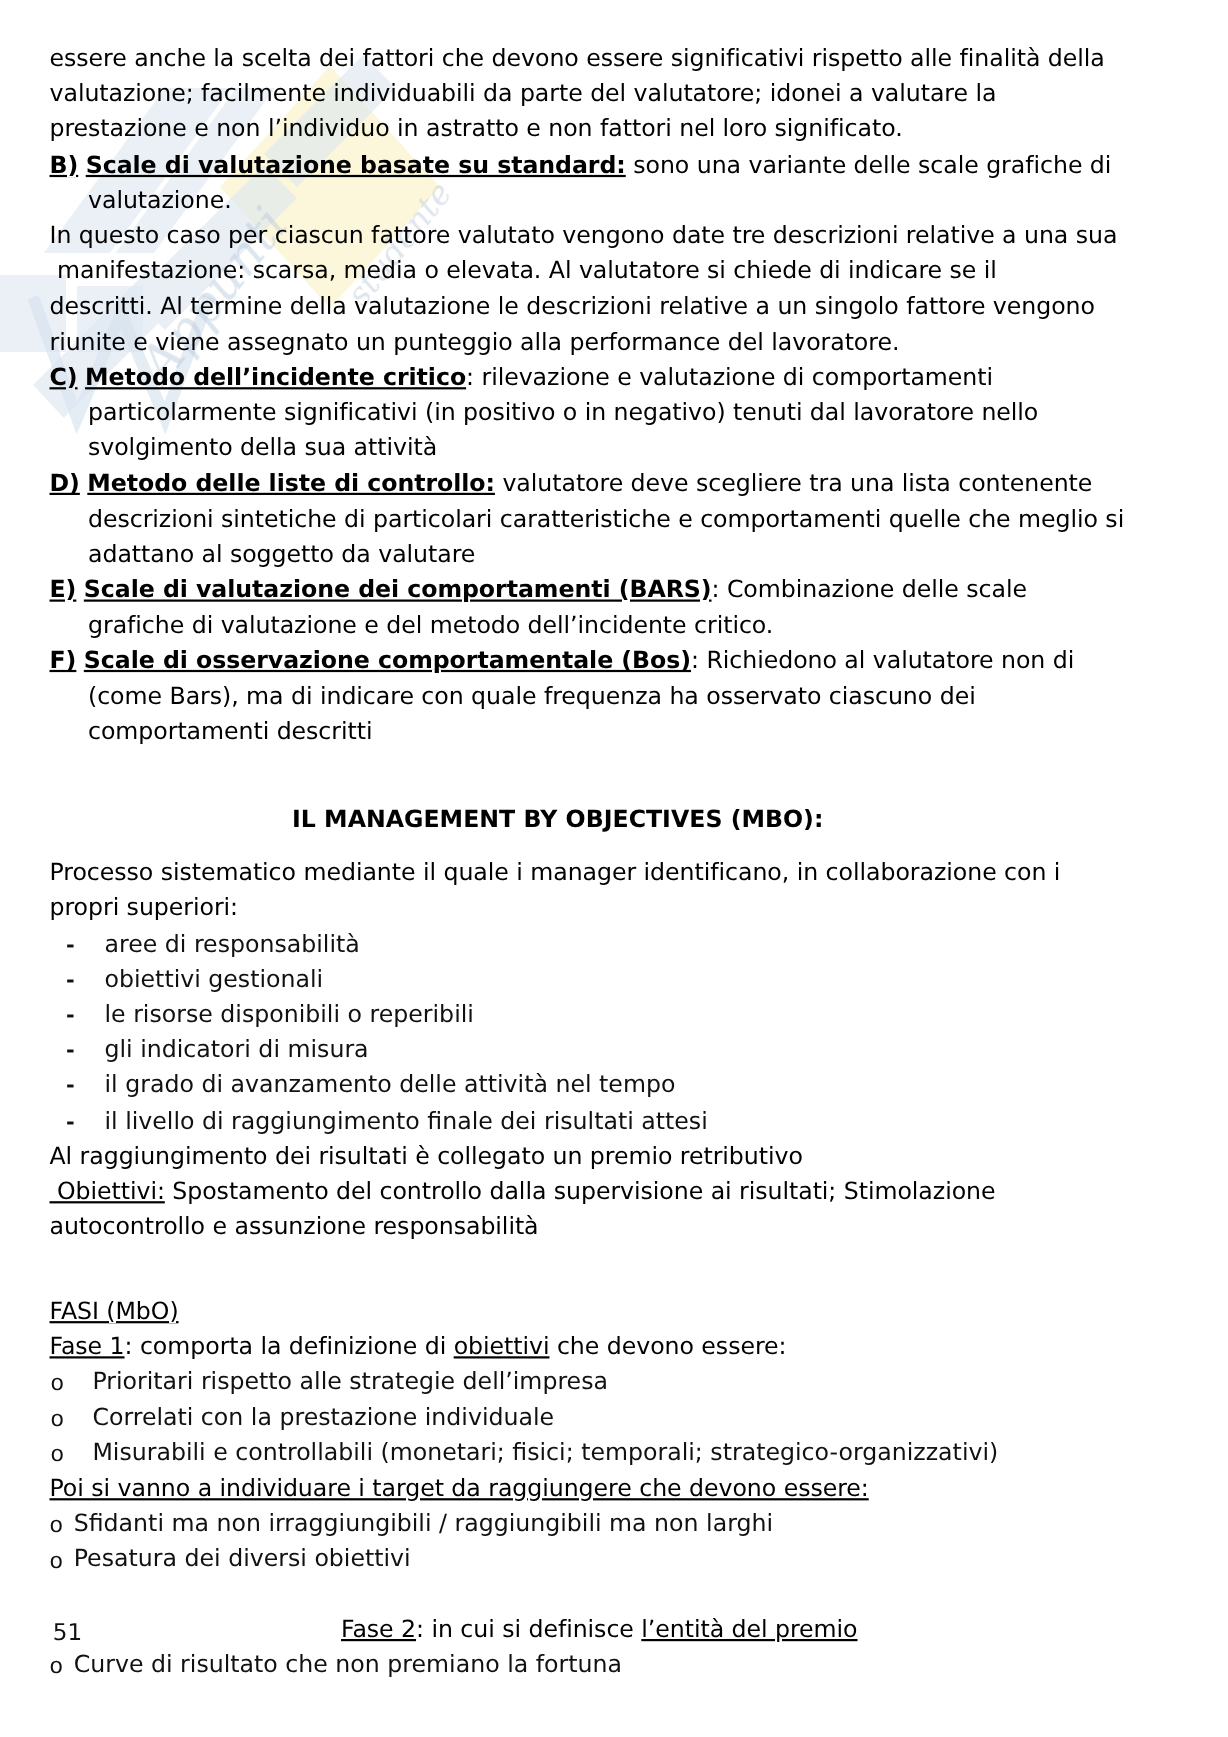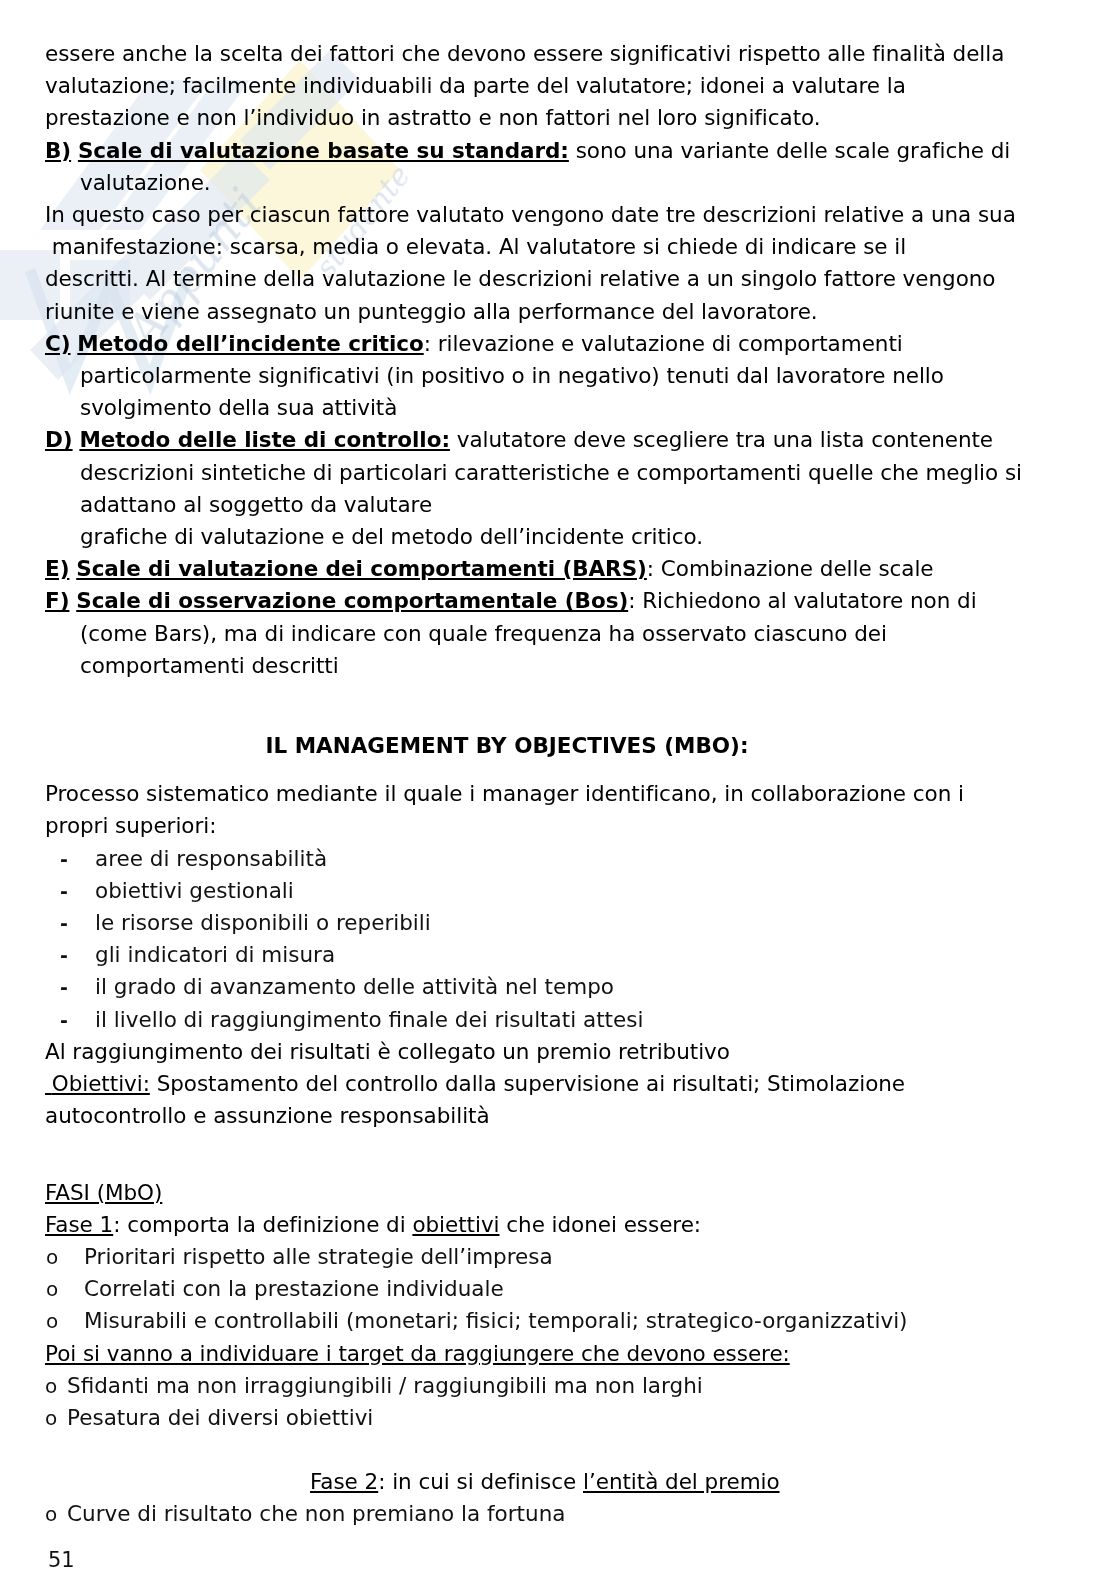--- a/index.html
+++ b/index.html
@@ -99,21 +99,21 @@
     font-weight: bold;
     color: #000000;
     text-align: center;
     padding-right: 95px;
     margin: 16px;
   }
 
   .pagenum {
     position: absolute;
     left: 48px;
-    top: 1548px;
+    top: 1472px;
     font-size: 21px;
     color: #111111;
     z-index: 2;
   }
 </style>
 </head>
 <body>
 
 <div class="page">
 
@@ -162,22 +162,22 @@
     <p class="line teal">riunite e viene assegnato un punteggio alla performance del lavoratore.</p>
 
     <p class="line blk"><span class="bu">C)</span> <span class="bu">Metodo dell’incidente critico</span><span>: rilevazione e valutazione di comportamenti</span></p>
     <p class="line blk indent1">particolarmente significativi (in positivo o in negativo) tenuti dal lavoratore nello</p>
     <p class="line blk indent1">svolgimento della sua attività</p>
 
     <p class="line blk"><span class="bu">D)</span> <span class="bu">Metodo delle liste di controllo:</span><span> valutatore deve scegliere tra una lista contenente</span></p>
     <p class="line blk indent1">descrizioni sintetiche di particolari caratteristiche e comportamenti quelle che meglio si</p>
     <p class="line blk indent1">adattano al soggetto da valutare</p>
 
+    <p class="line blk"><span class="bu">E)</span> <span class="bu">Scale di valutazione dei comportamenti (BARS)</span><span>: Combinazione delle scale</span></p>
     <p class="line blk indent1">grafiche di valutazione e del metodo dell’incidente critico.</p>
-    <p class="line blk"><span class="bu">E)</span> <span class="bu">Scale di valutazione dei comportamenti (BARS)</span><span>: Combinazione delle scale</span></p>
 
     <p class="line blk"><span class="bu">F)</span> <span class="bu">Scale di osservazione comportamentale (Bos)</span><span>: Richiedono al valutatore non di</span></p>
     <p class="line blk indent1">(come Bars), ma di indicare con quale frequenza ha osservato ciascuno dei</p>
     <p class="line blk indent1">comportamenti descritti</p>
 
     <div class="spacer-md"></div>
 
     <p class="mbo-heading">IL MANAGEMENT BY OBJECTIVES (MBO):</p>
 
     <p class="line blk">Processo sistematico mediante il quale i manager identificano, in collaborazione con i</p>
@@ -192,21 +192,21 @@
       <li><span class="bullet">-</span><span>il livello di raggiungimento finale dei risultati attesi</span></li>
     </ul>
 
     <p class="line blk">Al raggiungimento dei risultati è collegato un premio retributivo</p>
     <p class="line blk"><span class="u"> Obiettivi:</span><span> Spostamento del controllo dalla supervisione ai risultati; Stimolazione</span></p>
     <p class="line blk">autocontrollo e assunzione responsabilità</p>
 
     <div class="spacer-lg"></div>
 
     <p class="line blk"><span class="u">FASI (MbO)</span></p>
-    <p class="line blk"><span class="u">Fase 1</span><span>: comporta la definizione di </span><span class="u">obiettivi</span><span> che idonei essere:</span></p>
+    <p class="line blk"><span class="u">Fase 1</span><span>: comporta la definizione di </span><span class="u">obiettivi</span><span> che devono essere:</span></p>
 
     <ul class="olist">
       <li><span class="bullet">o</span><span>Prioritari rispetto alle strategie dell’impresa</span></li>
       <li><span class="bullet">o</span><span>Correlati con la prestazione individuale</span></li>
       <li><span class="bullet">o</span><span>Misurabili e controllabili (monetari; fisici; temporali; strategico-organizzativi)</span></li>
     </ul>
 
     <p class="line blk"><span class="u">Poi si vanno a individuare i target da raggiungere che devono essere:</span></p>
 
     <ul class="olist tight">

